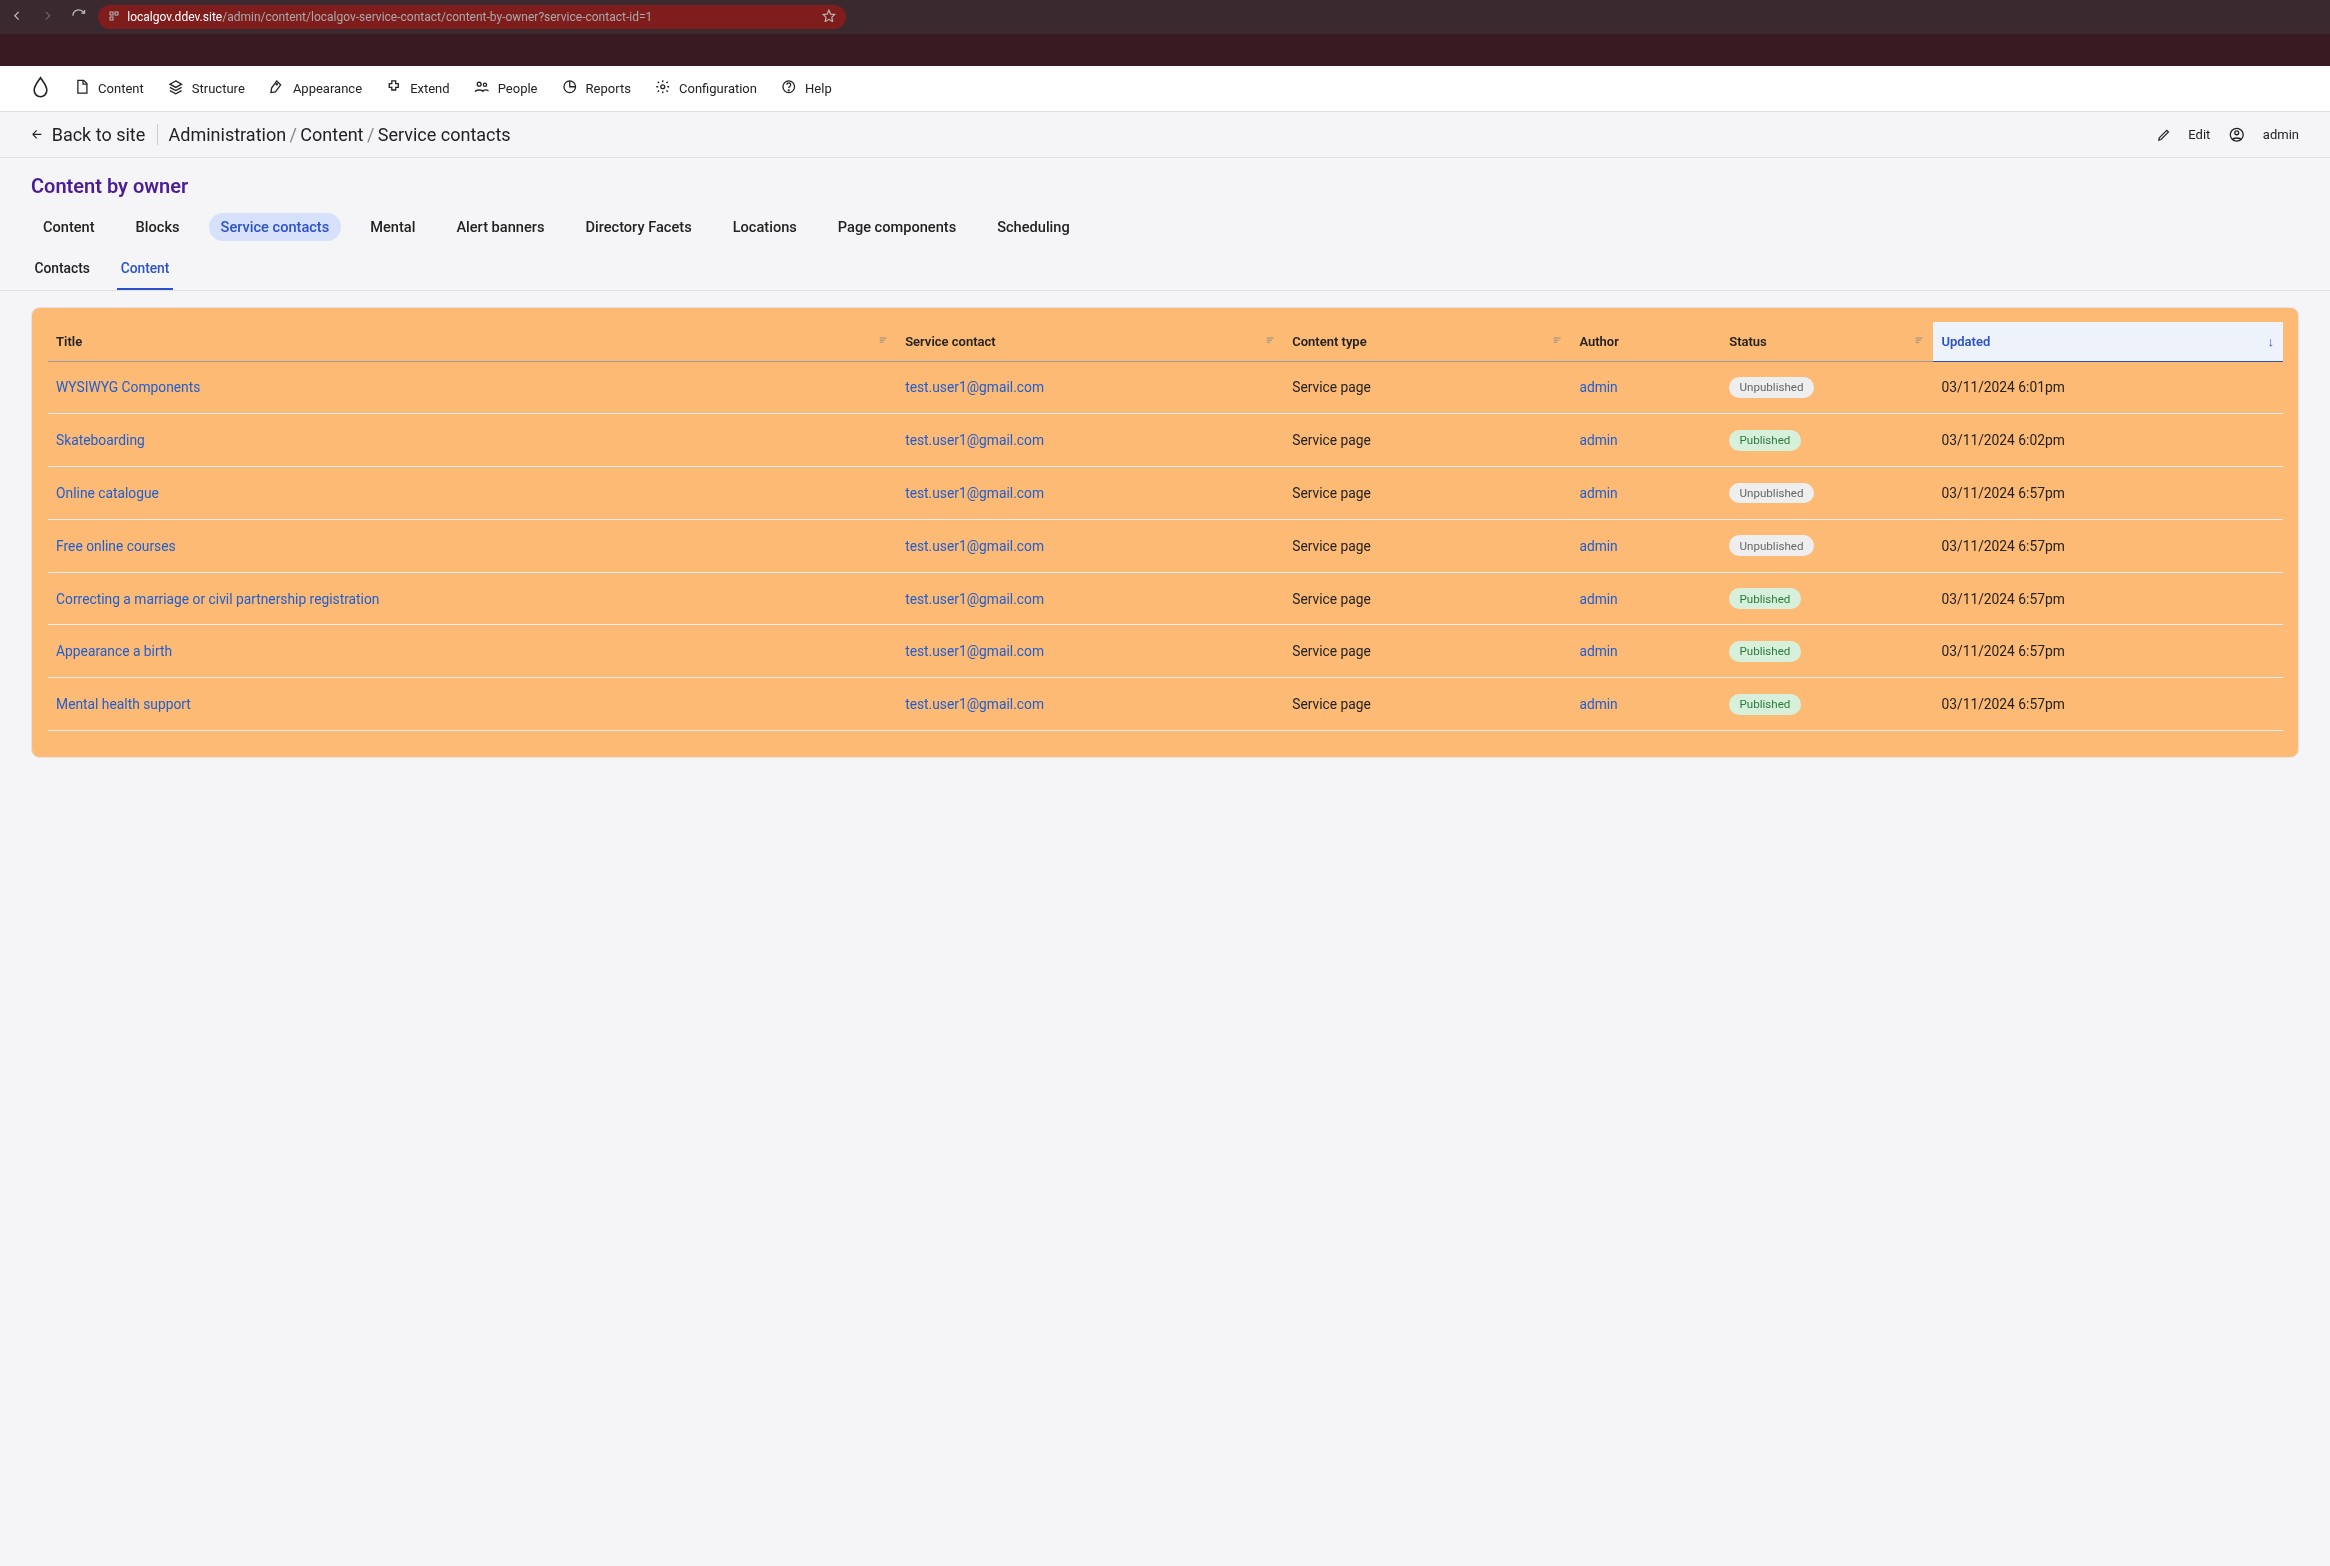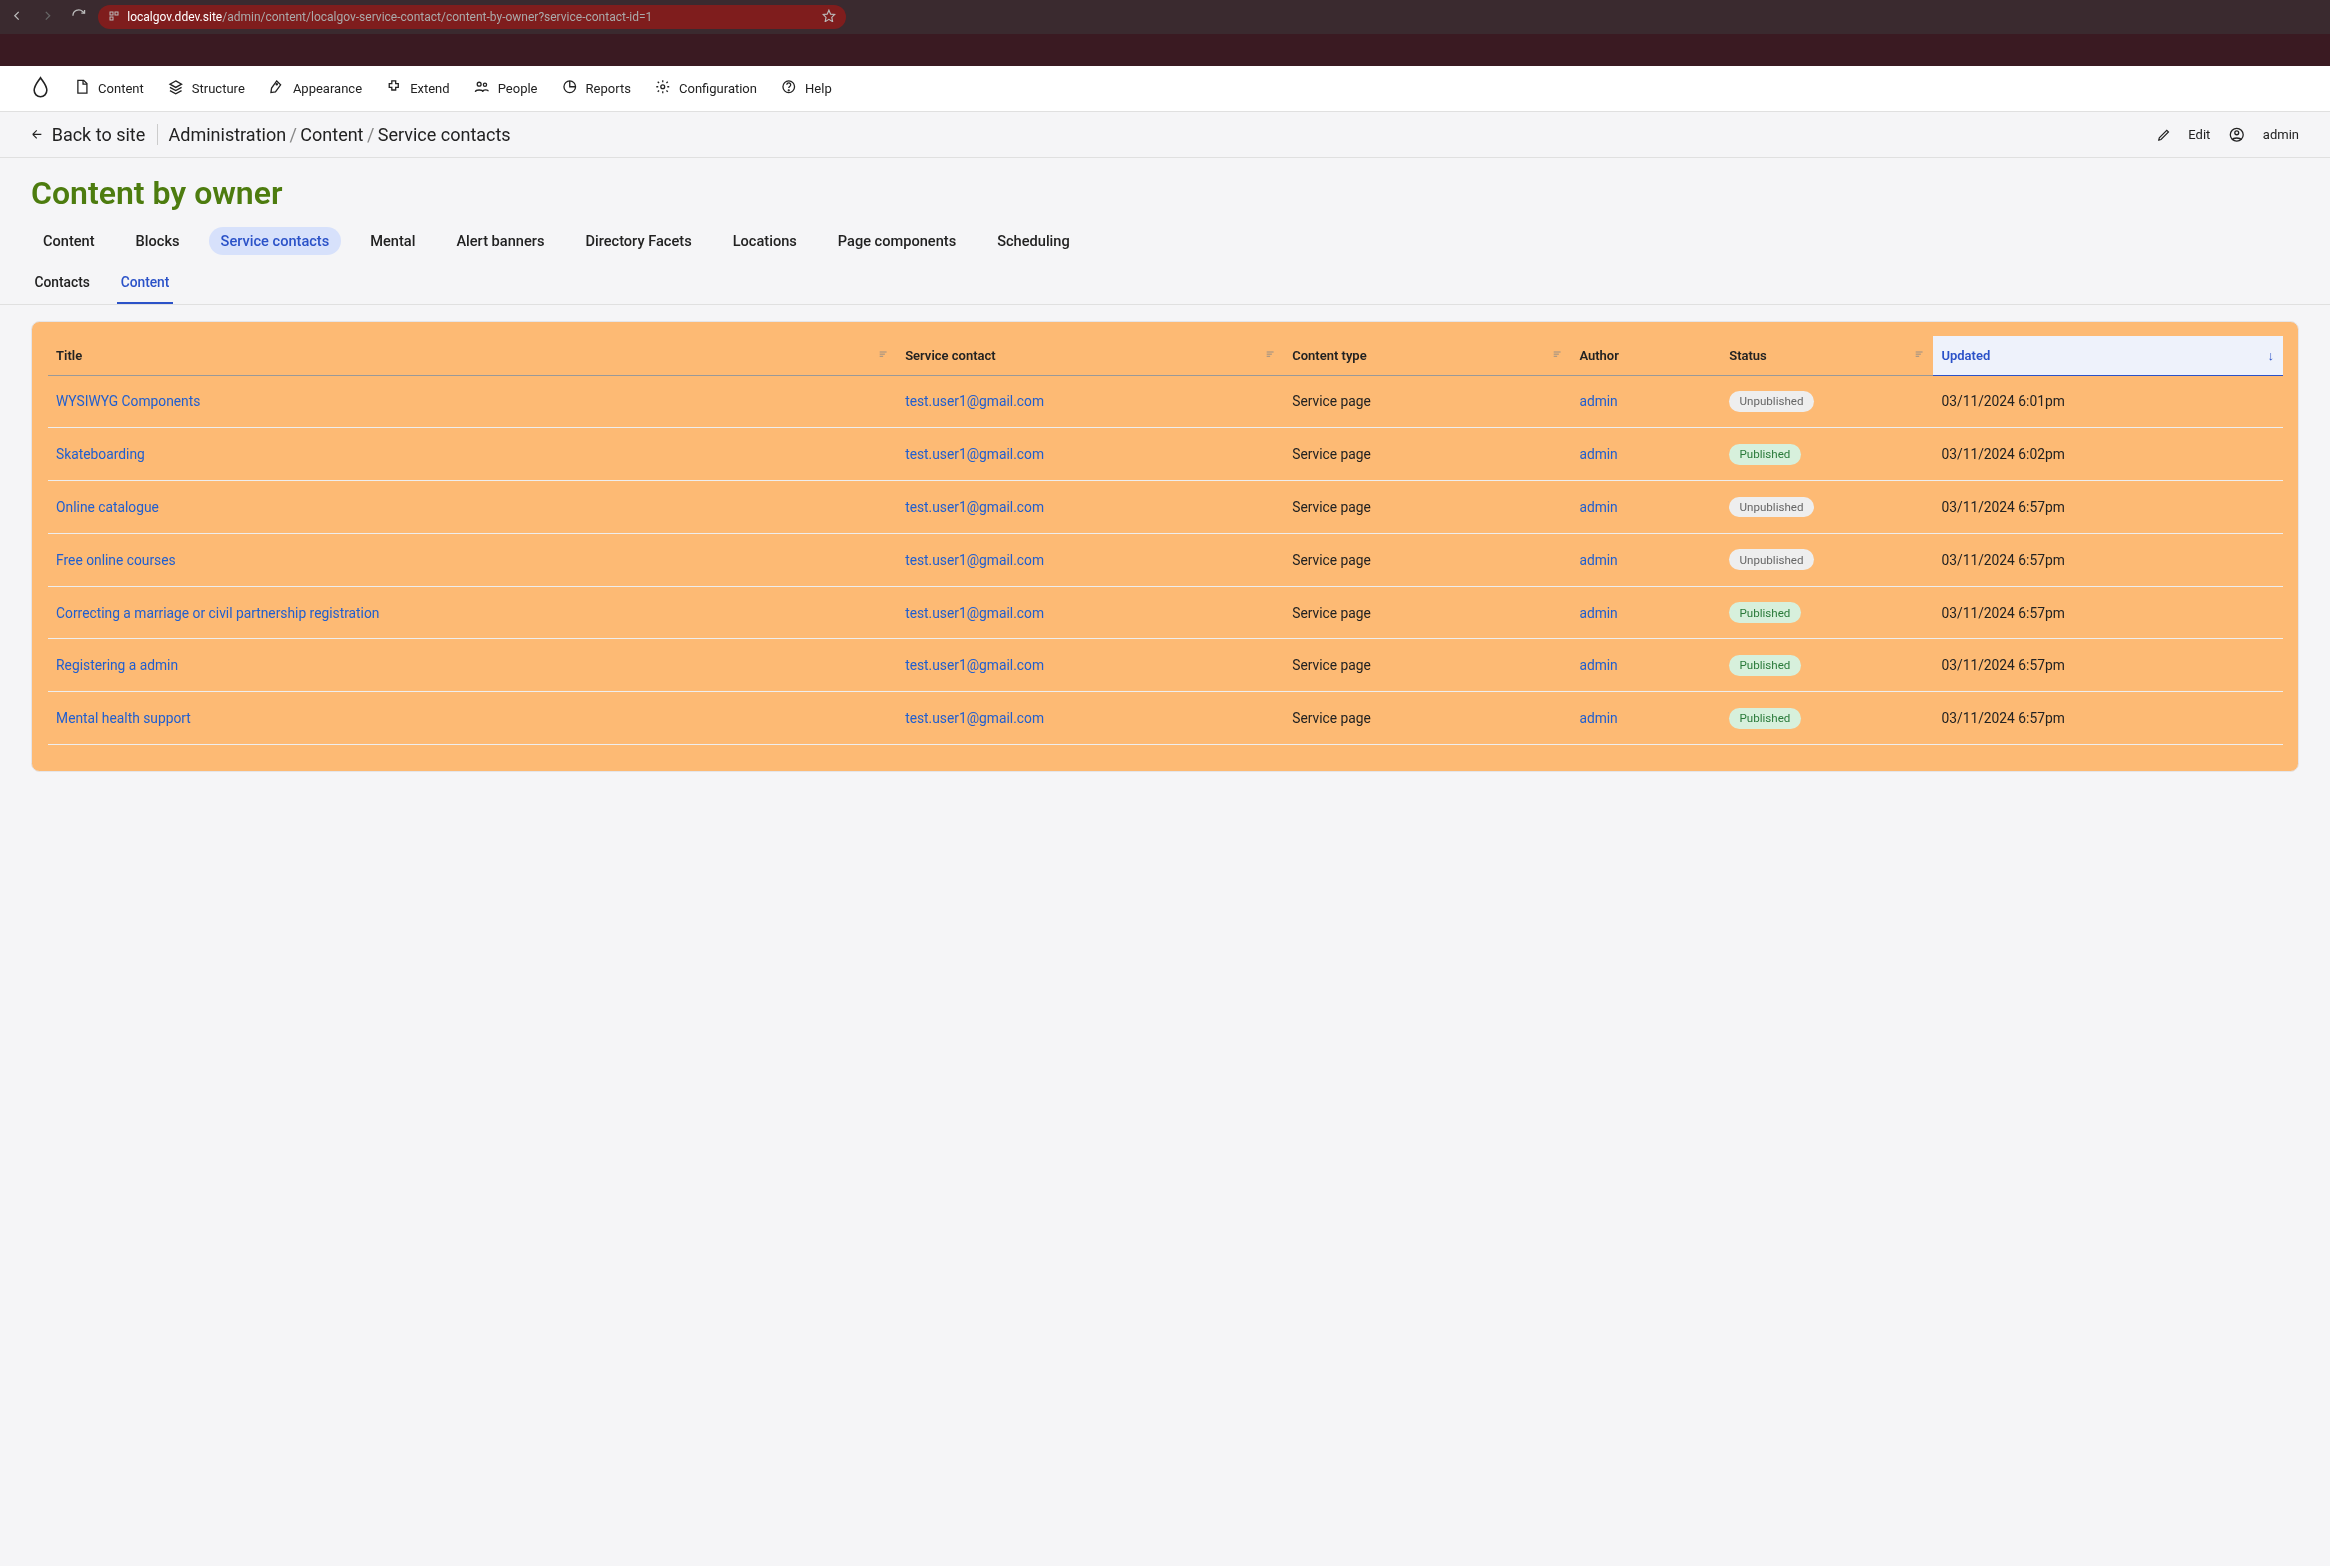--- a/index.html
+++ b/index.html
@@ -26,21 +26,21 @@
 
 .breadcrumb-row { display:flex; align-items:center; justify-content:space-between; padding: 12px 31px; border-bottom:0.9px solid #e0e0e0; }
 .breadcrumb-left { display:flex; align-items:center; gap: 10.3px; font-size: 18px; color:#222; }
 .back-link { display:flex; align-items:center; gap:6.9px; padding-right:12px; border-right:0.9px solid #ccc; }
 .crumb { color:#222; }
 .crumb-sep { color:#888; margin:0 3.4px; }
 .breadcrumb-right { display:flex; align-items:center; gap: 19px; font-size:13px; }
 .breadcrumb-right .action { display:flex; align-items:flex-end; gap:18px; }
 
 
-.page-title { font-size: 32px; font-weight: 600; padding: 15.5px 31px 6.9px; color:#4d7c0f; }
+.page-title { font-size: 20px; font-weight: 600; padding: 15.5px 31px 6.9px; color:#4c1d95; }
 
 
 .primary-tabs { display:flex; gap: 17px; padding: 8.6px 31px 0; flex-wrap:wrap; }
 .primary-tabs .tab { font-size: 14.6px; font-weight: 500; padding: 5.2px 12px; border-radius: 15.5px; cursor:pointer; color:#222; }
 .primary-tabs .tab.active { background:#d7e1fb; color:#2b52c8; }
 
 
 .secondary-tabs { display:flex; gap: 24px; padding: 12px 31px 0; border-bottom:0.9px solid #e0e0e0; }
 .secondary-tabs .stab { font-size: 13.8px; font-weight: 500; padding: 6.9px 3.4px 12px; cursor:pointer; color:#222; border-bottom:2.6px solid transparent; }
 .secondary-tabs .stab.active { color:#2b52c8; border-bottom-color:#2b52c8; }
@@ -269,21 +269,21 @@
         </tr>
         <tr>
           <td><a href="#" class="link">Correcting a marriage or civil partnership registration</a></td>
           <td><a href="#" class="link">test.user1@gmail.com</a></td>
           <td>Service page</td>
           <td><a href="#" class="link">admin</a></td>
           <td><span class="badge pub">Published</span></td>
           <td>03/11/2024 6:57pm</td>
         </tr>
         <tr>
-          <td><a href="#" class="link">Registering a admin</a></td>
+          <td><a href="#" class="link">Appearance a birth</a></td>
           <td><a href="#" class="link">test.user1@gmail.com</a></td>
           <td>Service page</td>
           <td><a href="#" class="link">admin</a></td>
           <td><span class="badge pub">Published</span></td>
           <td>03/11/2024 6:57pm</td>
         </tr>
         <tr>
           <td><a href="#" class="link">Mental health support</a></td>
           <td><a href="#" class="link">test.user1@gmail.com</a></td>
           <td>Service page</td>

